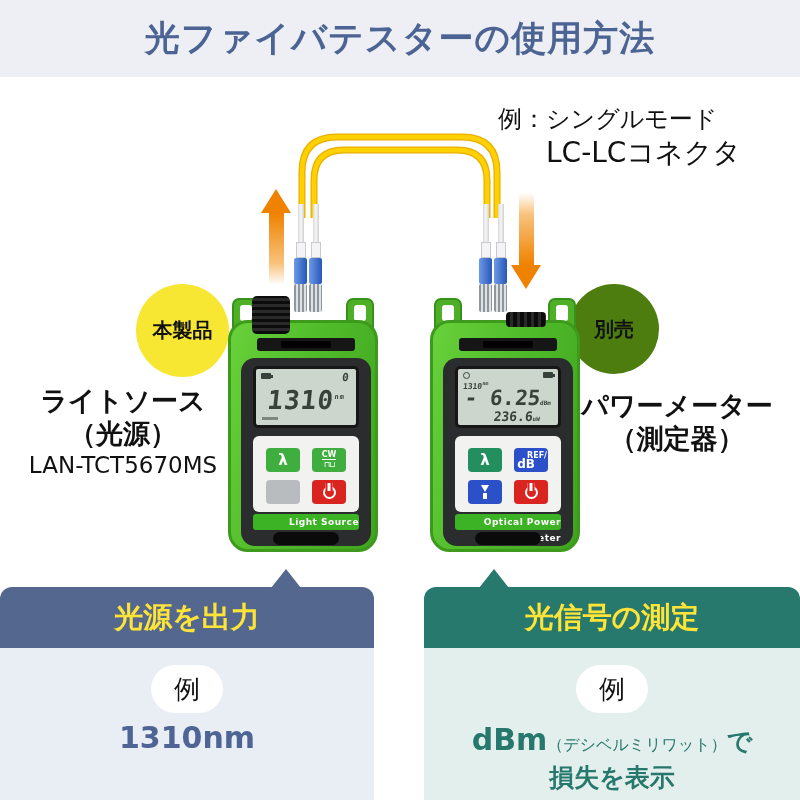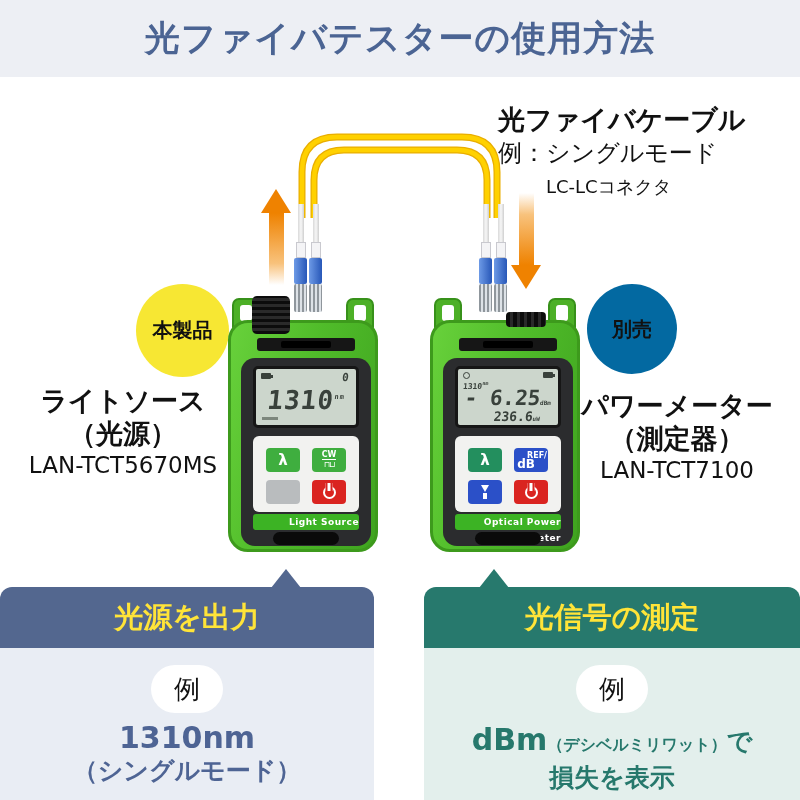--- a/index.html
+++ b/index.html
@@ -18,26 +18,26 @@
   .arrow .shaft-up { width:15px; height:72px; margin:0 auto; background:linear-gradient(180deg,#ef8200 0%,#f8c27c 70%,rgba(248,194,124,0) 100%); }
   .arrow .shaft-down { width:15px; height:72px; margin:0 auto; background:linear-gradient(0deg,#ef8200 0%,#f8c27c 70%,rgba(248,194,124,0) 100%); }
   .arrow .head-down { width:0; height:0; border-left:15px solid transparent; border-right:15px solid transparent; border-top:24px solid #ef8200; }
   .arrow-up { left:261px; top:189px; }
   .arrow-down { left:511px; top:193px; }
 
   
   .cable-note { position:absolute; left:498px; top:103px; width:270px; color:#111; z-index:2; }
   .cable-note .cn1 { font-size:27px; font-weight:bold; line-height:34px; }
   .cable-note .cn2 { font-size:24px; line-height:33px; }
-  .cable-note .cn3 { font-size:18px; line-height:33px; padding-left:48px; }
+  .cable-note .cn3 { font-size:28px; line-height:33px; padding-left:48px; }
 
   
   .badge { position:absolute; border-radius:50%; display:flex; align-items:center; justify-content:center; font-weight:bold; color:#111; z-index:1; }
   .badge-product { left:136px; top:284px; width:93px; height:93px; background:#f7e733; font-size:20px; }
-  .badge-sold { left:587px; top:284px; width:90px; height:90px; background:#0369a1; font-size:20px; }
+  .badge-sold { left:569px; top:284px; width:90px; height:90px; background:#4d7c0f; font-size:20px; }
 
   
   .dev-label { position:absolute; text-align:center; color:#111; z-index:2; }
   .dev-label .l1,.dev-label .l2 { font-size:27px; font-weight:bold; line-height:33px; }
   .dev-label .model { font-size:23px; font-weight:500; line-height:31px; }
   .label-left { left:20px; top:384px; width:206px; }
   .label-right { left:566px; top:389px; width:222px; }
 
   
   .device { position:absolute; width:150px; height:256px; z-index:2; }
@@ -114,21 +114,21 @@
   .panel-right .panel-head { background:#27796d; }
   .panel-body { height:152px; display:flex; flex-direction:column; align-items:center; padding-top:17px; }
   .panel-left .panel-body { background:#e9edf4; }
   .panel-right .panel-body { background:#e3efec; }
   .example-badge { width:72px; height:48px; background:#fff; border-radius:24px; display:flex; align-items:center; justify-content:center;
                    font-size:26px; color:#111; }
   .p-value { margin-top:8px; font-size:30px; font-weight:bold; color:#4e6494; line-height:34px; }
   .p-note { font-size:25px; font-weight:bold; color:#4e6494; line-height:32px; }
   .p-line1 { margin-top:10px; color:#26786c; line-height:34px; white-space:nowrap; }
   .p-line1 .big { font-size:30px; font-weight:bold; }
-  .p-line1 .paren { font-size:16px; font-weight:bold; }
+  .p-line1 .paren { font-size:16px; font-weight:normal; }
   .p-line1 .suf { font-size:25px; font-weight:bold; }
   .p-line2 { font-size:25px; font-weight:bold; color:#26786c; line-height:32px; }
 </style>
 </head>
 <body>
 
 <div class="page">
 
   <div class="title-band">
     <h1>光ファイバテスターの使用方法</h1>
@@ -144,21 +144,20 @@
   <div class="arrow arrow-up">
     <div class="head-up"></div>
     <div class="shaft-up"></div>
   </div>
   <div class="arrow arrow-down">
     <div class="shaft-down"></div>
     <div class="head-down"></div>
   </div>
 
   <div class="cable-note">
-    <div class="cn1">光ファイバケーブル</div>
     <div class="cn2">例：シングルモード</div>
     <div class="cn3">LC-LCコネクタ</div>
   </div>
 
   <div class="badge badge-product">本製品</div>
   <div class="badge badge-sold">別売</div>
 
   <div class="device device-left">
     <div class="ear ear-l">
         <div class="ear-hole"></div>
@@ -264,30 +263,28 @@
   </div>
 
   <div class="dev-label label-left">
     <div class="l1">ライトソース</div>
     <div class="l2">（光源）</div>
     <div class="model">LAN-TCT5670MS</div>
   </div>
   <div class="dev-label label-right">
     <div class="l1">パワーメーター</div>
     <div class="l2">（測定器）</div>
-    <div class="model">LAN-TCT7100</div>
   </div>
 
   <div class="panel panel-left">
     <div class="notch"></div>
     <div class="panel-head">光源を出力</div>
     <div class="panel-body">
       <div class="example-badge">例</div>
       <div class="p-value">1310nm</div>
-      <div class="p-note">（シングルモード）</div>
     </div>
   </div>
 
   <div class="panel panel-right">
     <div class="notch"></div>
     <div class="panel-head">光信号の測定</div>
     <div class="panel-body">
       <div class="example-badge">例</div>
       <div class="p-line1">
         <span class="big">dBm</span><span class="paren">（デシベルミリワット）</span><span class="suf">で</span>

